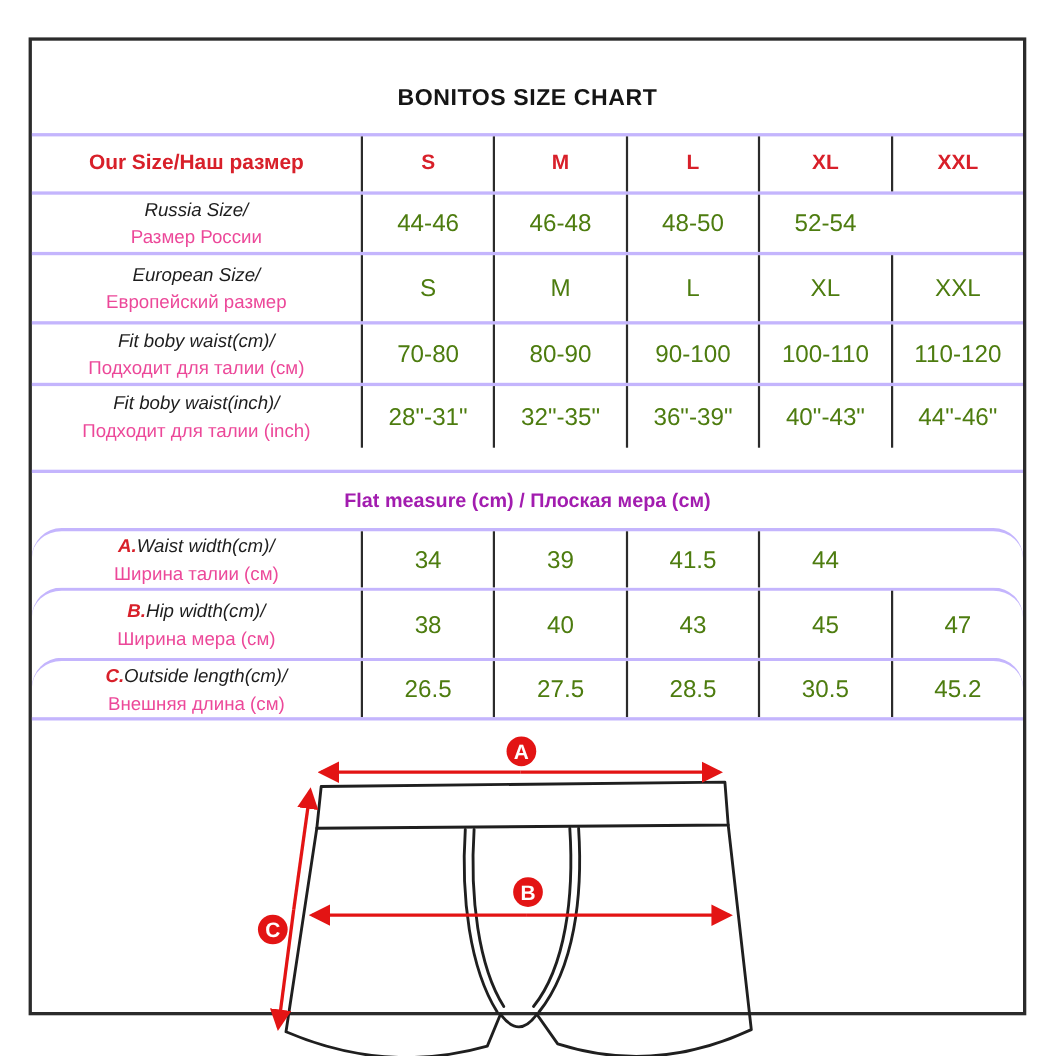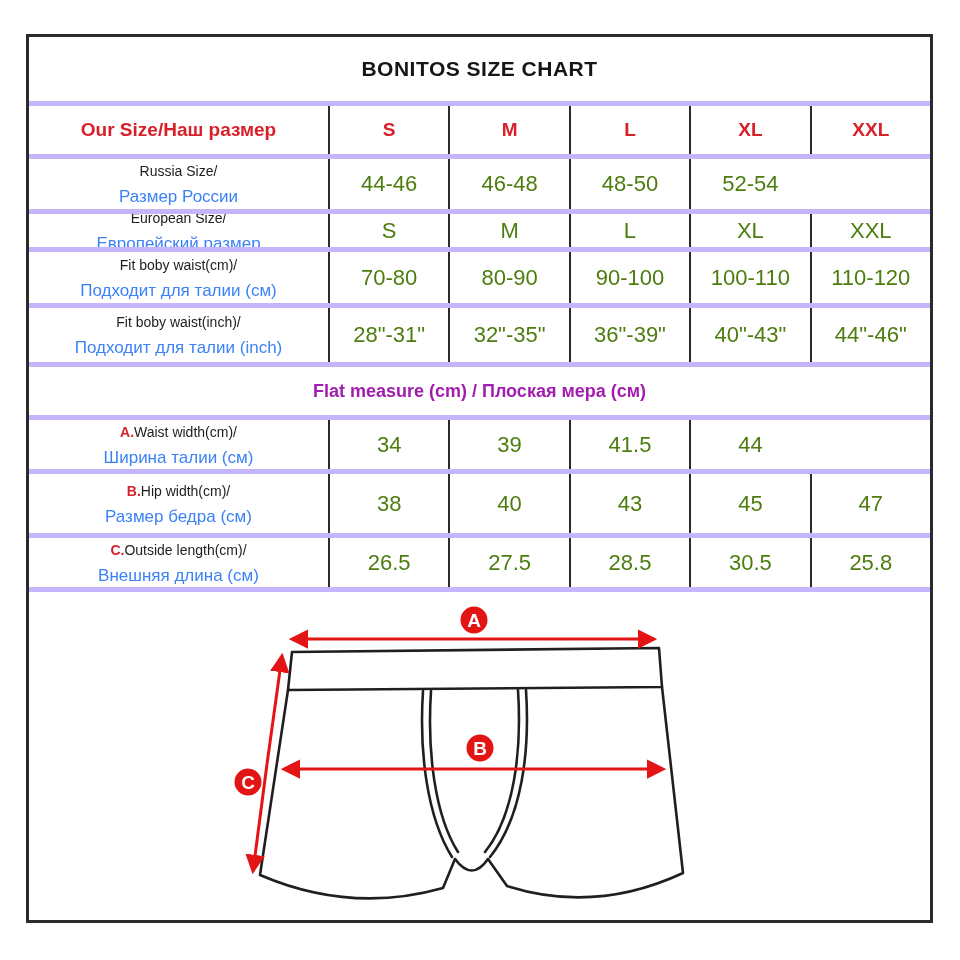--- a/index.html
+++ b/index.html
@@ -11,25 +11,26 @@
     color: #1d1d1d;
   }
   .frame {
     position: absolute;
     left: 26px; top: 34px;
     width: 907px; height: 889px;
     border: 3px solid #2b2b2b;
     box-sizing: border-box;
     background: #ffffff;
   }
-  .t-row { box-sizing: border-box; border-top: 5px solid #c4b5fd; }
+  .t-row { box-sizing: border-box; border-top: 3px solid #c4b5fd; }
   .t-row.first { border-top: none; }
   .full-row {
     display: flex; align-items: center; justify-content: center;
     text-align: center;
+    margin-top: 20px;
   }
   .title-row { height: 64px; }
   .title-text {
     font-size: 21px; font-weight: bold; color: #151515; letter-spacing: .5px;
   }
   .section-row { height: 53px; }
   .section-text { font-size: 18px; font-weight: bold; color: #a21caf; }
 
   .grid-row {
     display: grid;
@@ -41,26 +42,26 @@
     display: flex; flex-direction: column;
     align-items: center; justify-content: center;
     text-align: center;
     padding: 2px 4px;
     overflow: hidden;
   }
   .cell.label-cell { border-left: none; }
   .header-row { height: 53px; }
   .hdr { font-size: 19px; font-weight: bold; color: #d8202a; }
   .r-russia  { height: 55px; }
-  .r-euro    { height: 38px; }
+  .r-euro    { height: 63px; }
   .r-fitcm   { height: 56px; }
   .r-fitinch { height: 59px; }
-  .r-flat    { height: 54px; }
-  .lab-en { font-size: 14px; line-height: 25px; color: #1d1d1d; }
-  .lab-ru { font-size: 17px; line-height: 25px; color: #3b82f6; }
+  .r-flat    { height: 54px; border-radius: 27px; }
+  .lab-en { font-size: 17px; line-height: 25px; color: #1d1d1d; font-style: italic; }
+  .lab-ru { font-size: 17px; line-height: 25px; color: #ec4899; }
   .prefix { color: #d8202a; font-weight: bold; }
   .val { font-size: 22px; color: #4d7c0f; }
 
   .diagram-row {
     height: 330px;
     position: relative;
   }
   .diagram-row svg { display: block; }
 </style>
 </head>
@@ -198,21 +199,21 @@
           <span class="val">41.5</span>
         </div>
       <div class="cell">
           <span class="val">44</span>
         </div>
     </div>
 
     <div class="t-row grid-row r-flat" style="height:64px;">
       <div class="cell label-cell">
         <span class="lab-en"><span class="prefix">B.</span><span>Hip width(cm)/</span></span>
-        <span class="lab-ru">Размер бедра (см)</span>
+        <span class="lab-ru">Ширина мера (см)</span>
       </div>
       <div class="cell">
           <span class="val">38</span>
         </div>
       <div class="cell">
           <span class="val">40</span>
         </div>
       <div class="cell">
           <span class="val">43</span>
         </div>
@@ -235,21 +236,21 @@
       <div class="cell">
           <span class="val">27.5</span>
         </div>
       <div class="cell">
           <span class="val">28.5</span>
         </div>
       <div class="cell">
           <span class="val">30.5</span>
         </div>
       <div class="cell">
-          <span class="val">25.8</span>
+          <span class="val">45.2</span>
         </div>
     </div>
 
     <div class="t-row diagram-row">
       <svg width="901" height="328" viewBox="0 0 901 328">
         <defs>
           <marker id="ah" viewBox="0 0 12 12" refX="10" refY="6" markerWidth="6.5" markerHeight="6.5" orient="auto">
             <path d="M0,0 L12,6 L0,12 Z" fill="#e31414"></path>
           </marker>
         </defs>

